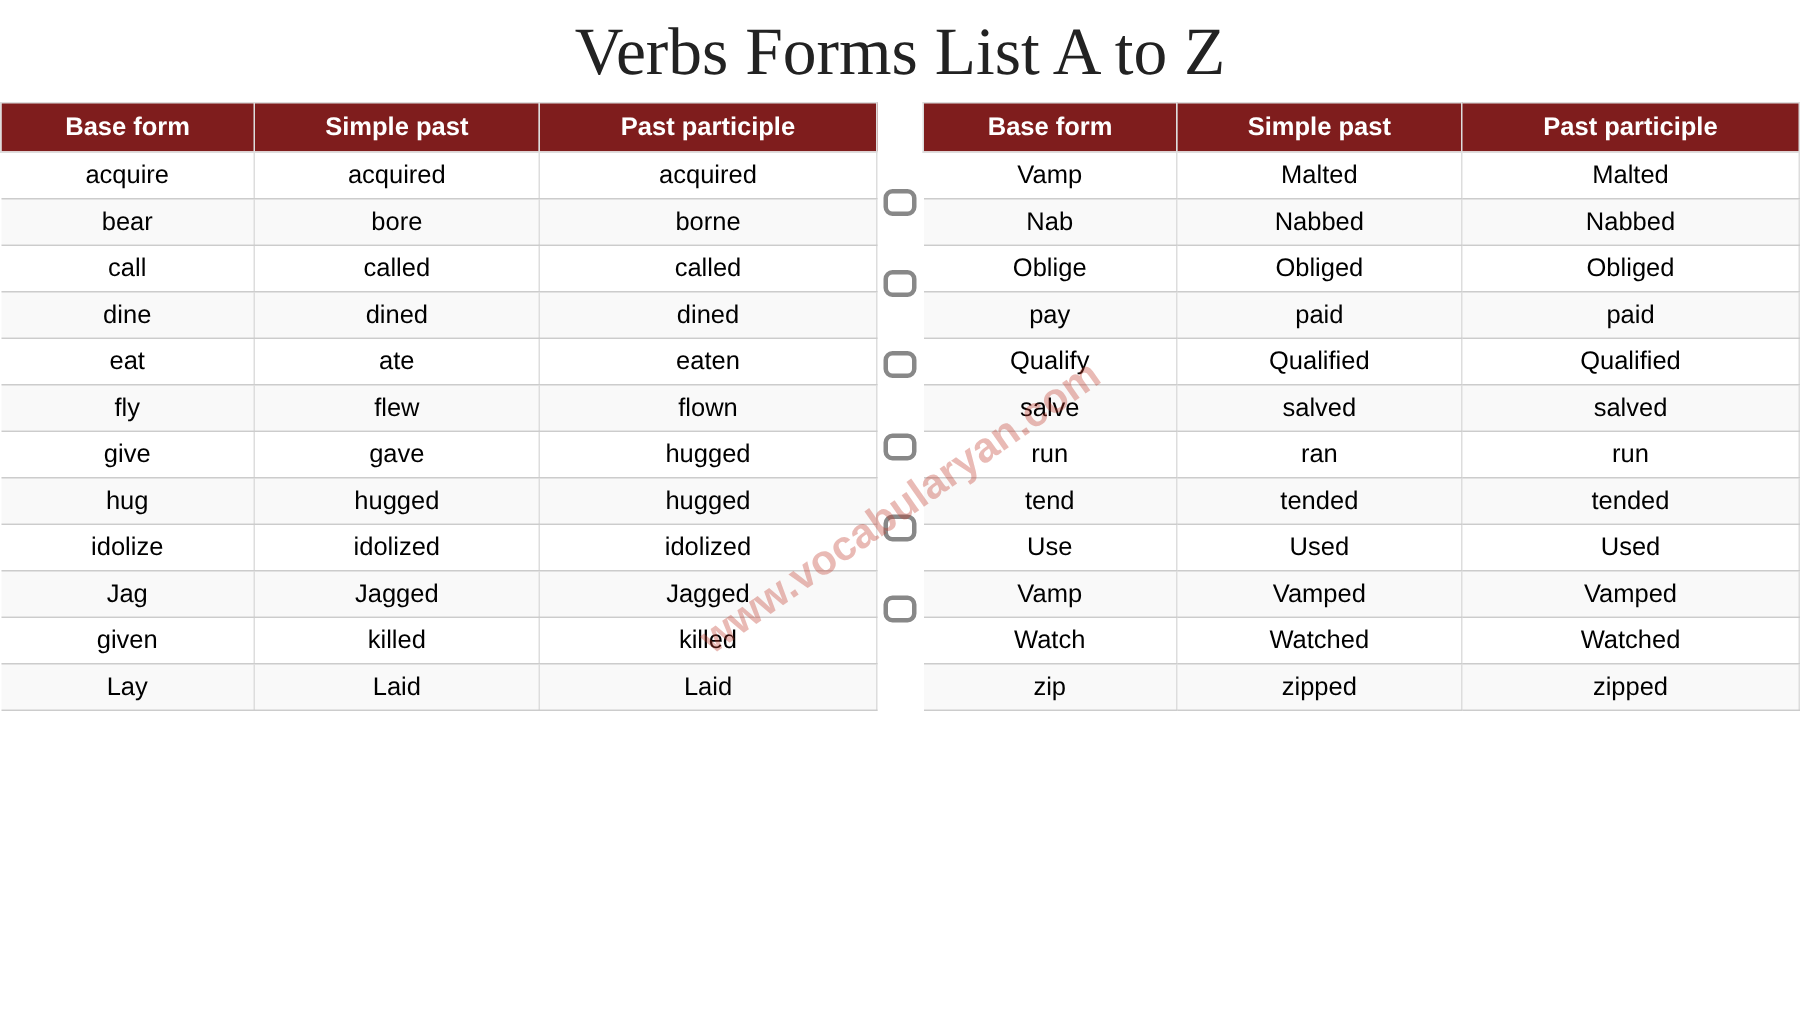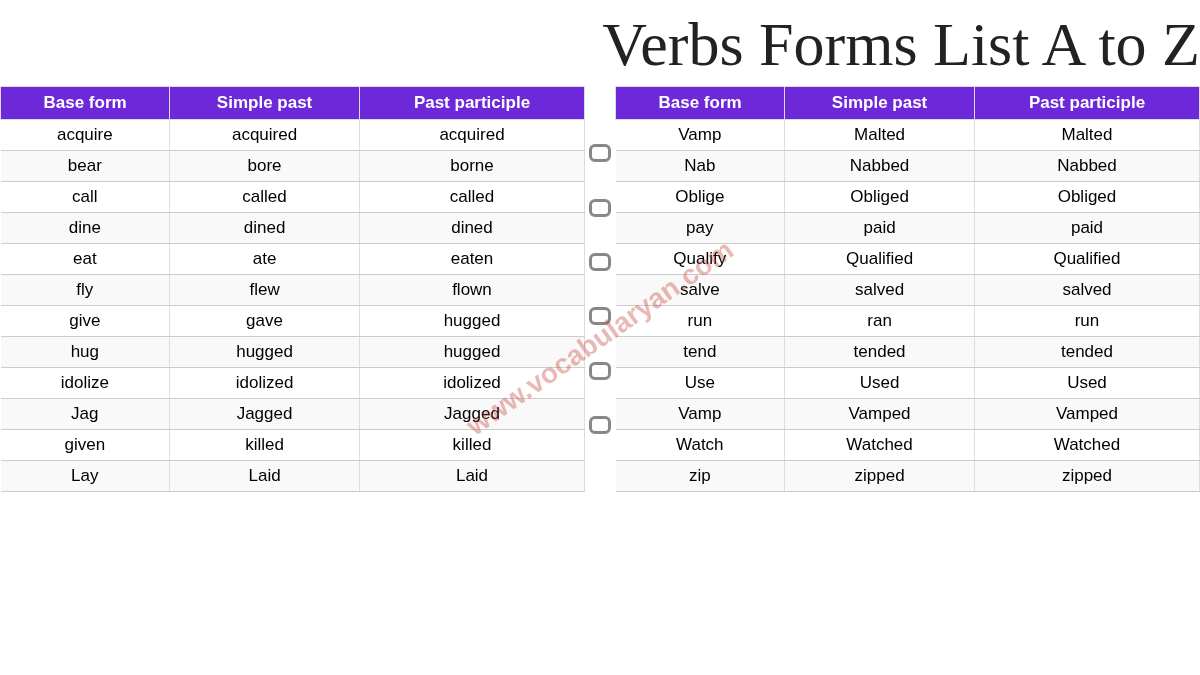--- a/index.html
+++ b/index.html
@@ -5,22 +5,22 @@
     * { margin: 0; padding: 0; box-sizing: border-box; }
     body {
       width: 1200px;
       height: 675px;
       background: #ffffff;
       font-family: Arial, sans-serif;
       overflow: hidden;
       position: relative;
     }
     .page-title {
-      text-align: right;
-      font-size: 62px;
+      text-align: center;
+      font-size: 45px;
       font-family: 'Times New Roman', serif;
       font-weight: normal;
       color: #222;
       padding: 10px 0 8px 0;
       line-height: 1.1;
     }
     .tables-container {
       display: flex;
       width: 100%;
       gap: 0;
@@ -42,21 +42,21 @@
       height: 18px;
       border: 3px solid #888;
       border-radius: 6px;
       background: transparent;
     }
     table {
       width: 100%;
       border-collapse: collapse;
     }
     thead tr th {
-      background-color: #6d28d9;
+      background-color: #7f1d1d;
       color: #ffffff;
       font-weight: bold;
       font-size: 17px;
       text-align: center;
       padding: 6px 8px;
       border: 1px solid #ddd;
     }
     tbody tr td {
       text-align: center;
       font-size: 17px;

